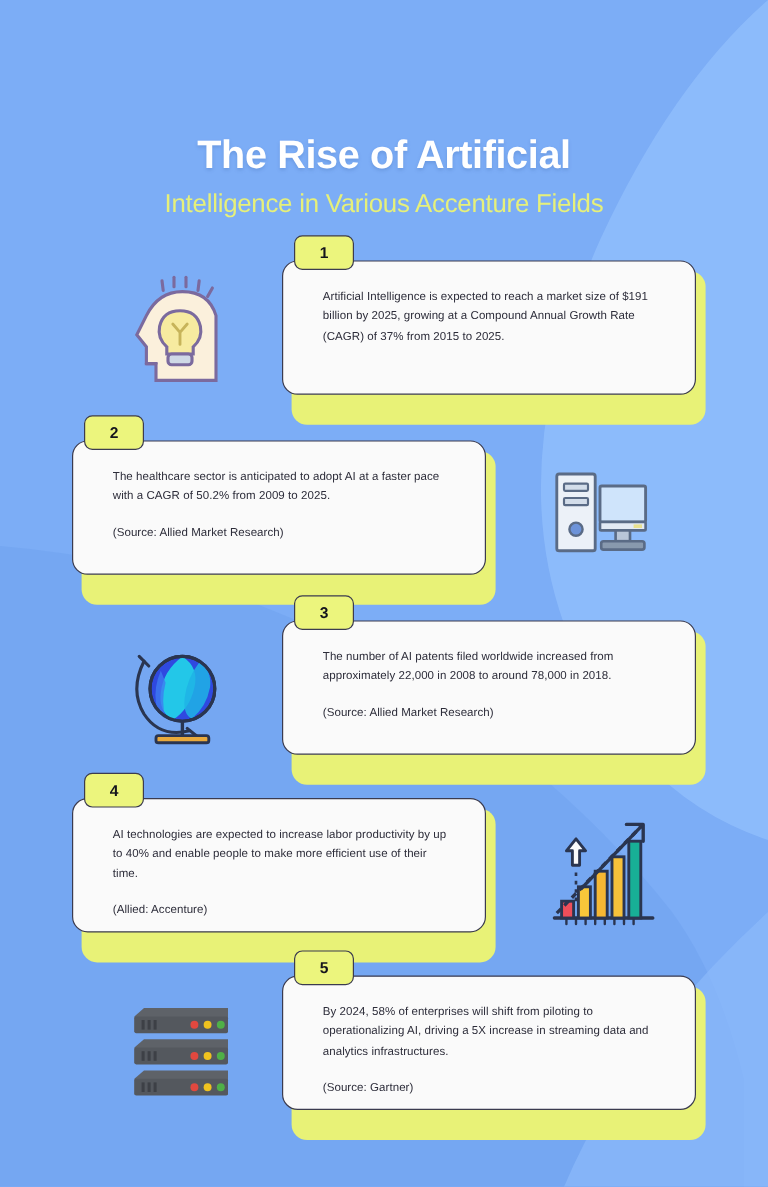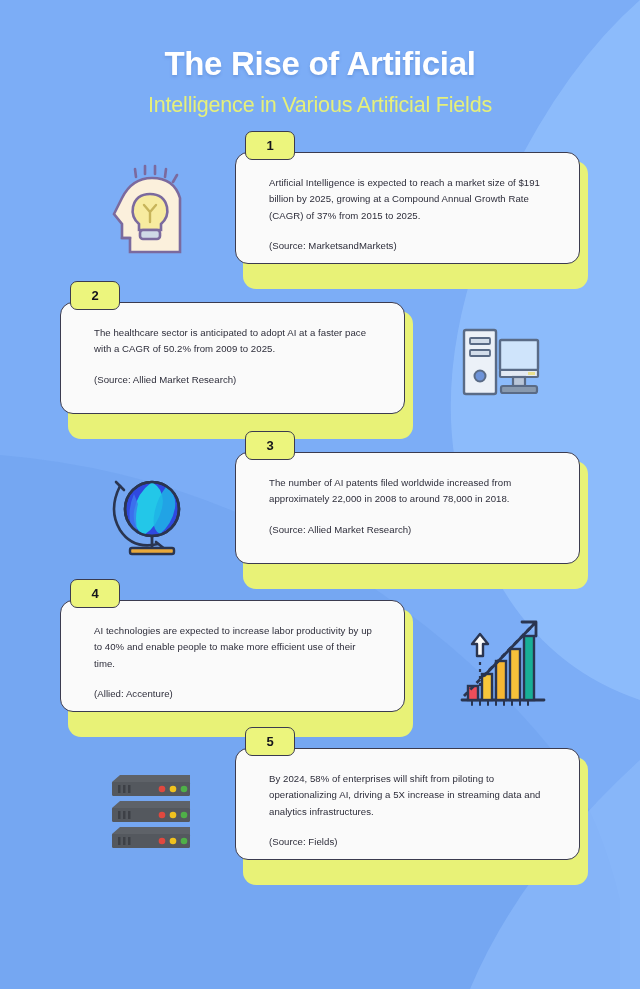--- a/index.html
+++ b/index.html
@@ -9,21 +9,21 @@
     background:#7CADF6;
     overflow:hidden;
     position:relative;
   }
 
   
   #bg-layer { position:absolute; inset:0; overflow:hidden; z-index:0; }
   #bg-layer svg { display:block; width:640px; height:989px; }
 
   
-  .header { position:relative; z-index:3; text-align:center; padding-top:45px; }
+  .header { position:relative; z-index:3; text-align:center; padding-top:110px; }
   .title {
     font-size:33px; font-weight:bold; color:#FFFFFF;
     letter-spacing:-0.3px; line-height:1.15;
     text-shadow:0 2px 3px rgba(60,100,170,.28);
   }
   .subtitle {
     font-size:21.5px; color:#E6F07A; margin-top:10px;
     letter-spacing:-0.2px; line-height:1.2;
   }
 
@@ -84,21 +84,21 @@
   <svg viewBox="0 0 640 989" xmlns="http://www.w3.org/2000/svg">
     <rect x="0" y="0" width="640" height="989" fill="#7CADF6"></rect>
     <path d="M640,0 L640,700 Q520,660 470,520 Q420,380 500,200 Q560,70 640,0 Z" fill="#8FBDFC" opacity="0.85"></path>
     <path d="M0,455 Q180,470 330,560 Q470,645 560,760 Q600,815 620,900 L620,989 L0,989 Z" fill="#6FA2EE" opacity="0.55"></path>
     <path d="M640,760 L640,989 L470,989 Q520,870 640,760 Z" fill="#8FBDFC" opacity="0.6"></path>
   </svg>
 </div>
 
 <div class="header">
   <div class="title">The Rise of Artificial</div>
-  <div class="subtitle">Intelligence in Various Artificial Fields</div>
+  <div class="subtitle">Intelligence in Various Accenture Fields</div>
 </div>
 
 <div class="rows">
 
   <div class="row r1">
     <div class="icon-slot at-left">
       <svg viewBox="0 0 100 100" xmlns="http://www.w3.org/2000/svg">
         <g stroke="#7B6A9E" stroke-width="2.6" fill="none" stroke-linecap="round">
           <path d="M30,88 L30,74 L22,74 L22,60 L14,50 L22,34 Q32,14 52,14 Q74,14 80,34 L80,88 Z" fill="#FBF0DC"></path>
           <path d="M22,74 L30,74" stroke="#7B6A9E"></path>
@@ -110,21 +110,20 @@
         </g>
         <path d="M50,30 Q64,30 67,43 Q69,53 61,60 L61,66 L39,66 L39,60 Q31,53 33,43 Q36,30 50,30 Z" fill="#F7EBA0" stroke="#7B6A9E" stroke-width="2.6"></path>
         <rect x="40" y="66" width="20" height="9" rx="3" fill="#CFD9E6" stroke="#7B6A9E" stroke-width="2.6"></rect>
         <path d="M50,58 L50,48 M50,48 L44,41 M50,48 L56,41" stroke="#C7B45A" stroke-width="2.4" fill="none" stroke-linecap="round"></path>
       </svg>
     </div>
     <div class="card-block right">
       <div class="card-shadow"></div>
       <div class="card">
         <p>Artificial Intelligence is expected to reach a market size of $191 billion by 2025, growing at a Compound Annual Growth Rate (CAGR) of 37% from 2015 to 2025.</p>
-        <p class="source">(Source: MarketsandMarkets)</p>
       </div>
       <div class="badge">1</div>
     </div>
   </div>
 
   <div class="row r2">
     <div class="icon-slot at-right">
       <svg viewBox="0 0 100 100" xmlns="http://www.w3.org/2000/svg">
         <rect x="14" y="16" width="32" height="64" rx="2" fill="#ECF1F8" stroke="#5A6B86" stroke-width="2.4"></rect>
         <rect x="20" y="24" width="20" height="6" rx="1" fill="#D3DDEA" stroke="#5A6B86" stroke-width="1.8"></rect>
@@ -246,19 +245,19 @@
           <circle cx="62" cy="81" r="3.3" fill="#E0483F"></circle>
           <circle cx="73" cy="81" r="3.3" fill="#EFC21F"></circle>
           <circle cx="84" cy="81" r="3.3" fill="#4FB048"></circle>
         </g>
       </svg>
     </div>
     <div class="card-block right">
       <div class="card-shadow"></div>
       <div class="card">
         <p>By 2024, 58% of enterprises will shift from piloting to operationalizing AI, driving a 5X increase in streaming data and analytics infrastructures.</p>
-        <p class="source">(Source: Fields)</p>
+        <p class="source">(Source: Gartner)</p>
       </div>
       <div class="badge">5</div>
     </div>
   </div>
 
 </div>
 
 </body></html>

